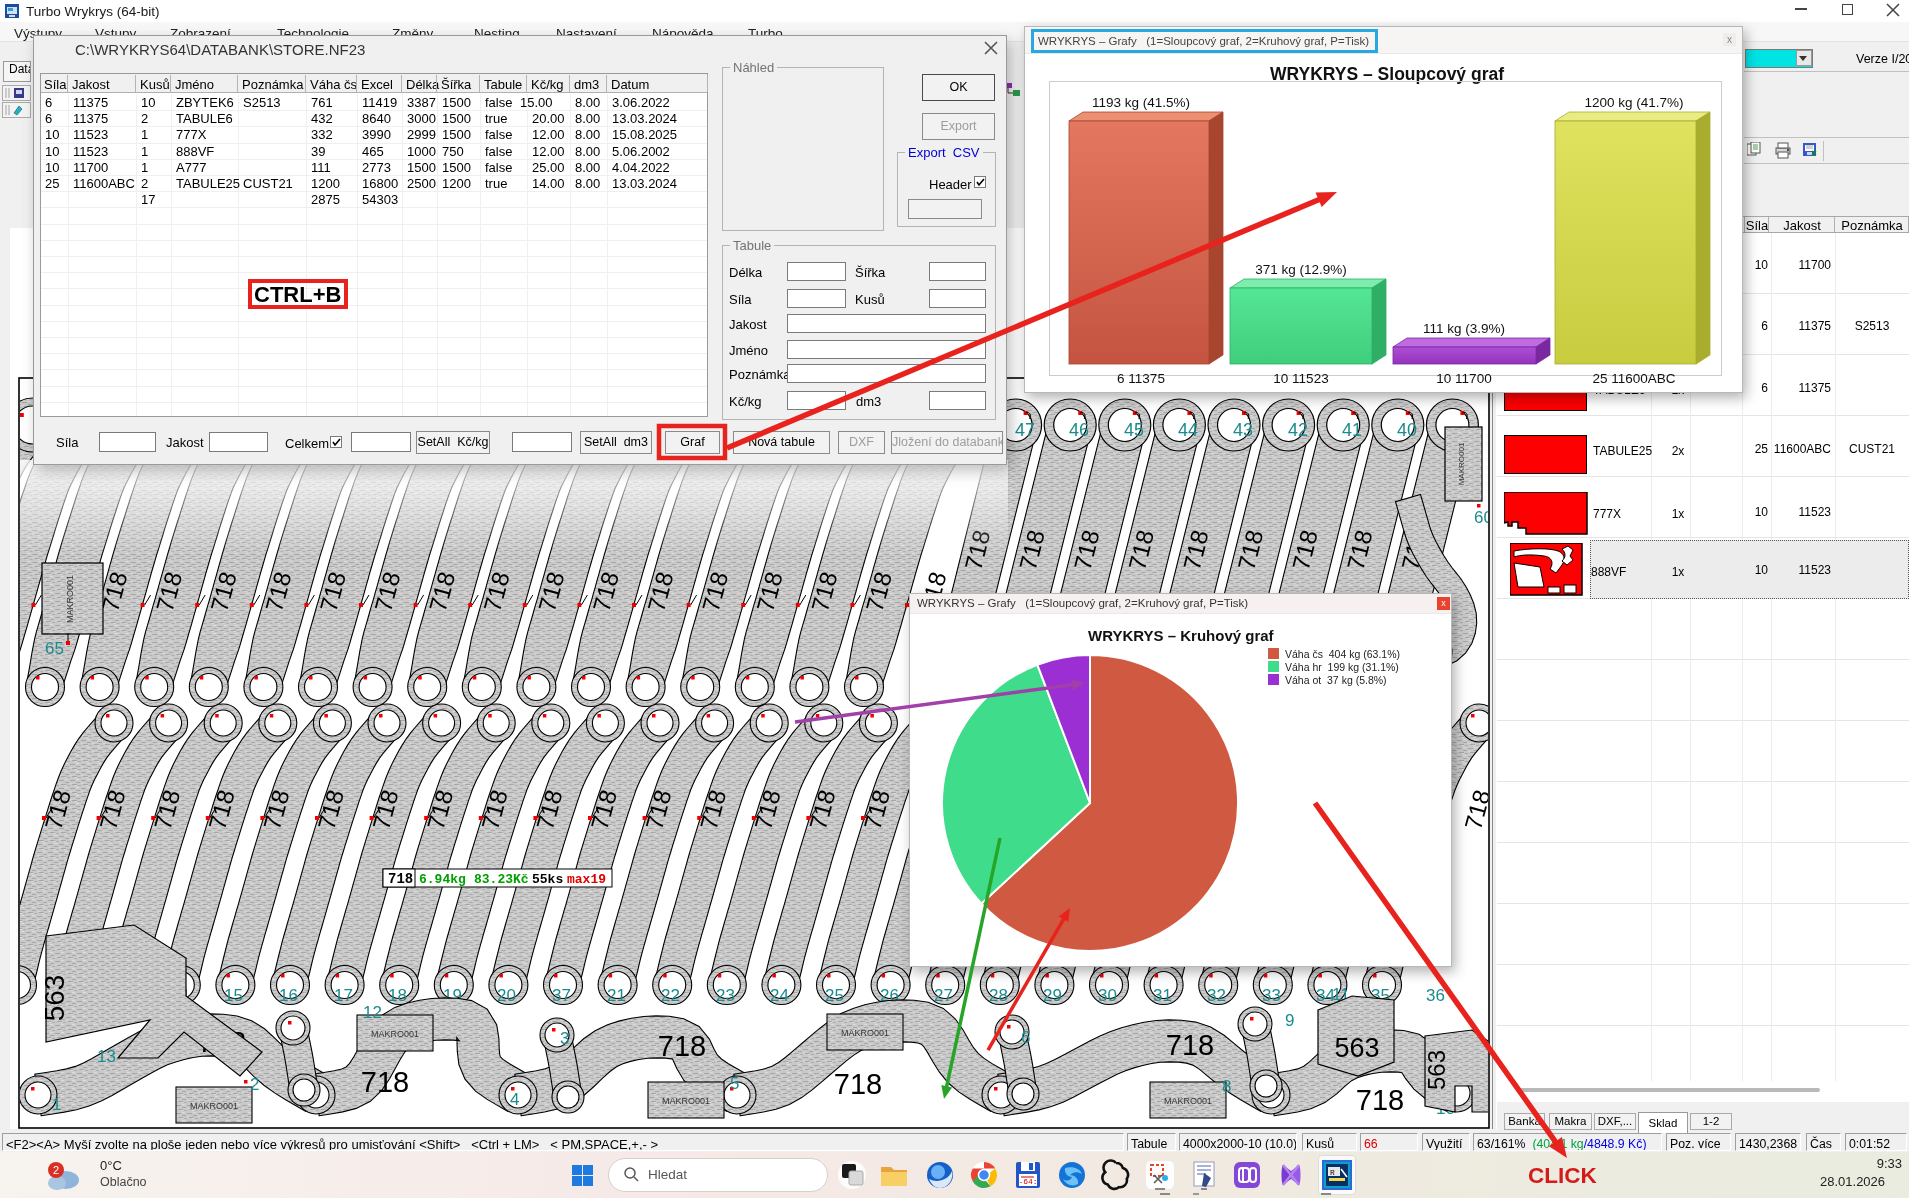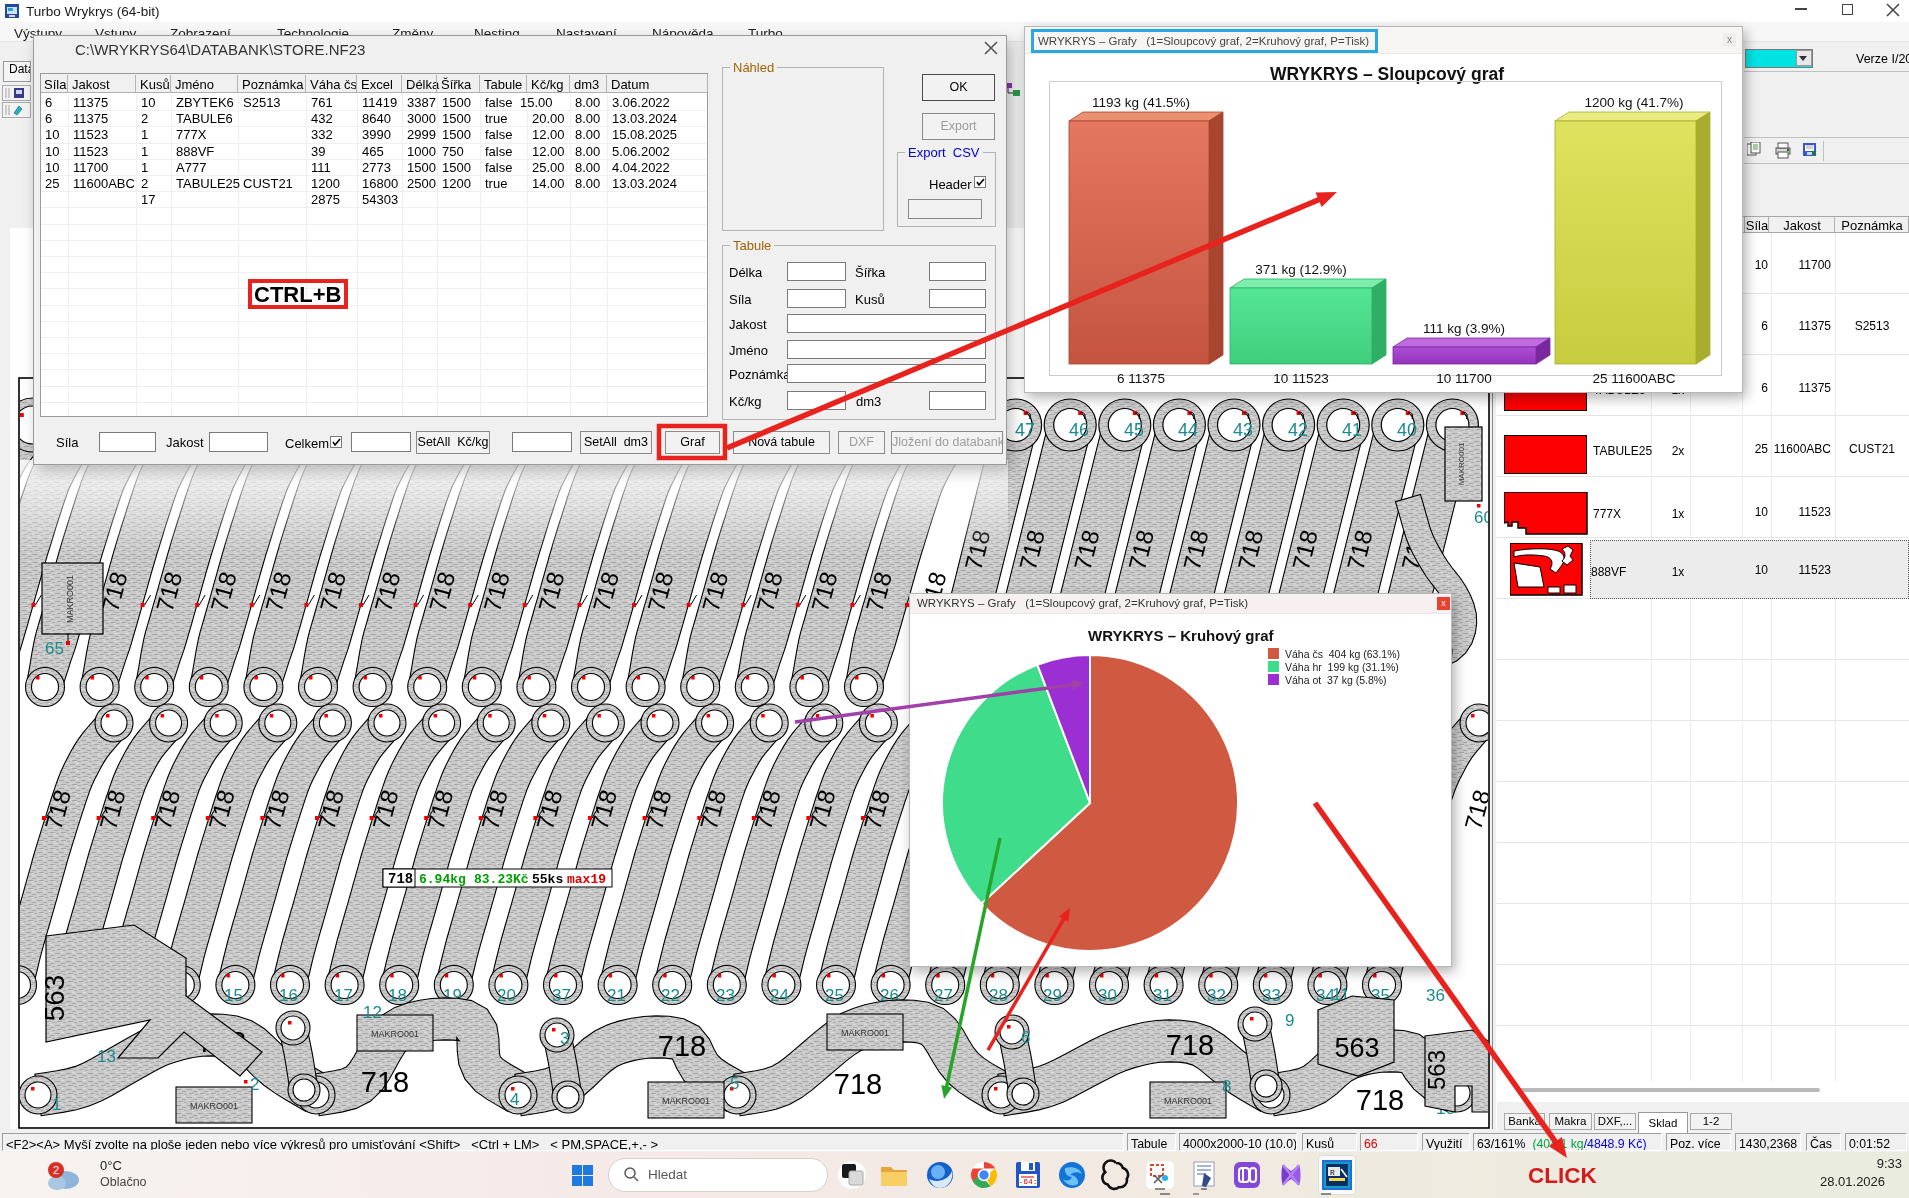--- a/index.html
+++ b/index.html
@@ -1,21 +1,21 @@
 <!DOCTYPE html>
 <html><head><meta charset="utf-8">
 <style>
 *{margin:0;padding:0;box-sizing:border-box}
 body{width:1909px;height:1198px;overflow:hidden;position:relative;font-family:"Liberation Sans",sans-serif;background:#f0f0f0}
 .abs{position:absolute}
 .btn{position:absolute;background:#f2f2f2;border:1px solid #8a8a8a;font-size:12.5px;color:#000;text-align:center;font-family:"Liberation Sans",sans-serif;white-space:nowrap;overflow:hidden}
 .btn.dis{color:#9d9d9d}
 .inp{position:absolute;background:#fff;border:1px solid #7a7a7a}
 .grp{position:absolute;border:1px solid #b4b4b4}
-.grp>span{position:absolute;top:-8px;left:7px;background:#f0f0f0;color:#a16207;font-size:13px;padding:0 3px}
+.grp>span{position:absolute;top:-8px;left:7px;background:#f0f0f0;color:#737373;font-size:13px;padding:0 3px}
 .cell{position:absolute;font-size:13px;color:#000;white-space:nowrap}
 .scell{position:absolute;font-size:12px;color:#000;white-space:nowrap}
 </style></head><body>
 <div class="abs" style="left:0;top:0;width:1909px;height:22px;background:#ffffff"></div>
 <svg class="abs" style="left:5px;top:4px" width="14" height="14">
     <rect x="0" y="0" width="14" height="14" fill="#1c4ba0"></rect>
     <rect x="2" y="3" width="10" height="7" fill="#cfe0f5"></rect>
     <rect x="3" y="4" width="5" height="3" fill="#28a0d8"></rect>
     <rect x="4" y="11" width="6" height="2" fill="#d8d8d8"></rect>
   </svg>

